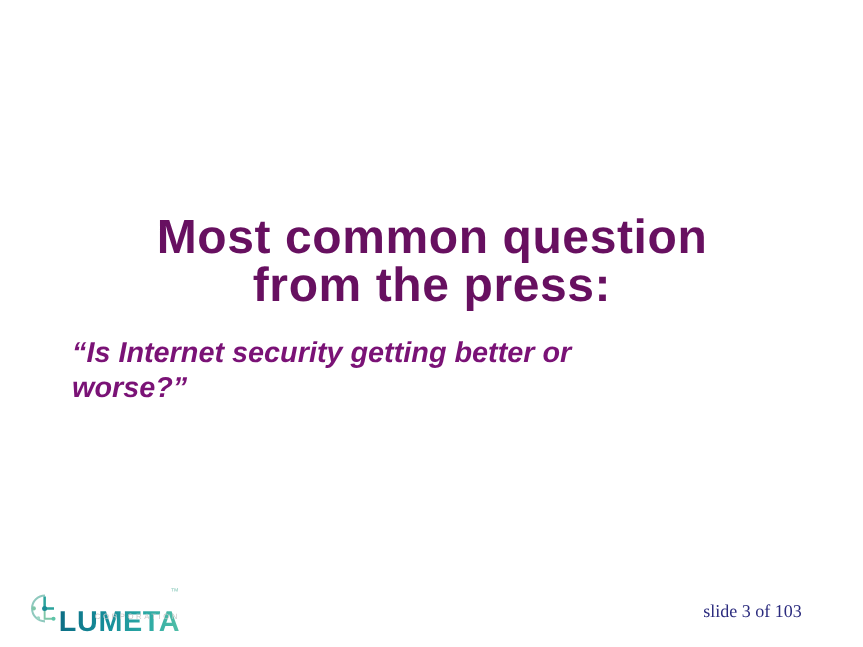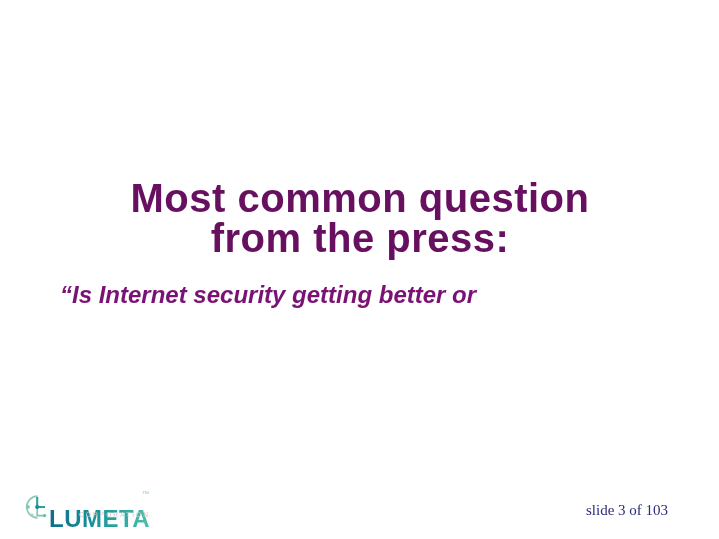--- a/index.html
+++ b/index.html
@@ -128,20 +128,21 @@
 
 <div id="slide">
 
   <div id="title-block">
     <div class="title-line">Most common question</div>
     <div class="title-line">from the press:</div>
   </div>
 
   <div id="subtitle-block">
     <div class="subtitle-line">“Is Internet security getting better or</div>
+    <div class="subtitle-line">worse?”</div>
   </div>
 
   <div id="logo">
     <div id="logo-mark">
       <svg width="30" height="32" viewBox="0 0 30 32" xmlns="http://www.w3.org/2000/svg">
         <path d="M16.5 5.2 A10.4 10.4 0 1 0 16.5 26.8" fill="none" stroke="#8FC9BE" stroke-width="1.7"></path>
         <path d="M16.2 6.0 L16.2 16.0 L24.0 16.0" fill="none" stroke="#2BA39C" stroke-width="2.1"></path>
         <path d="M16.2 16.0 L16.2 24.6 L23.4 24.6" fill="none" stroke="#7FC6A8" stroke-width="1.6"></path>
         <circle cx="16.2" cy="16.0" r="2.1" fill="#1B8C95"></circle>
         <circle cx="7.2" cy="16.0" r="1.7" fill="#7FC6A8"></circle>

